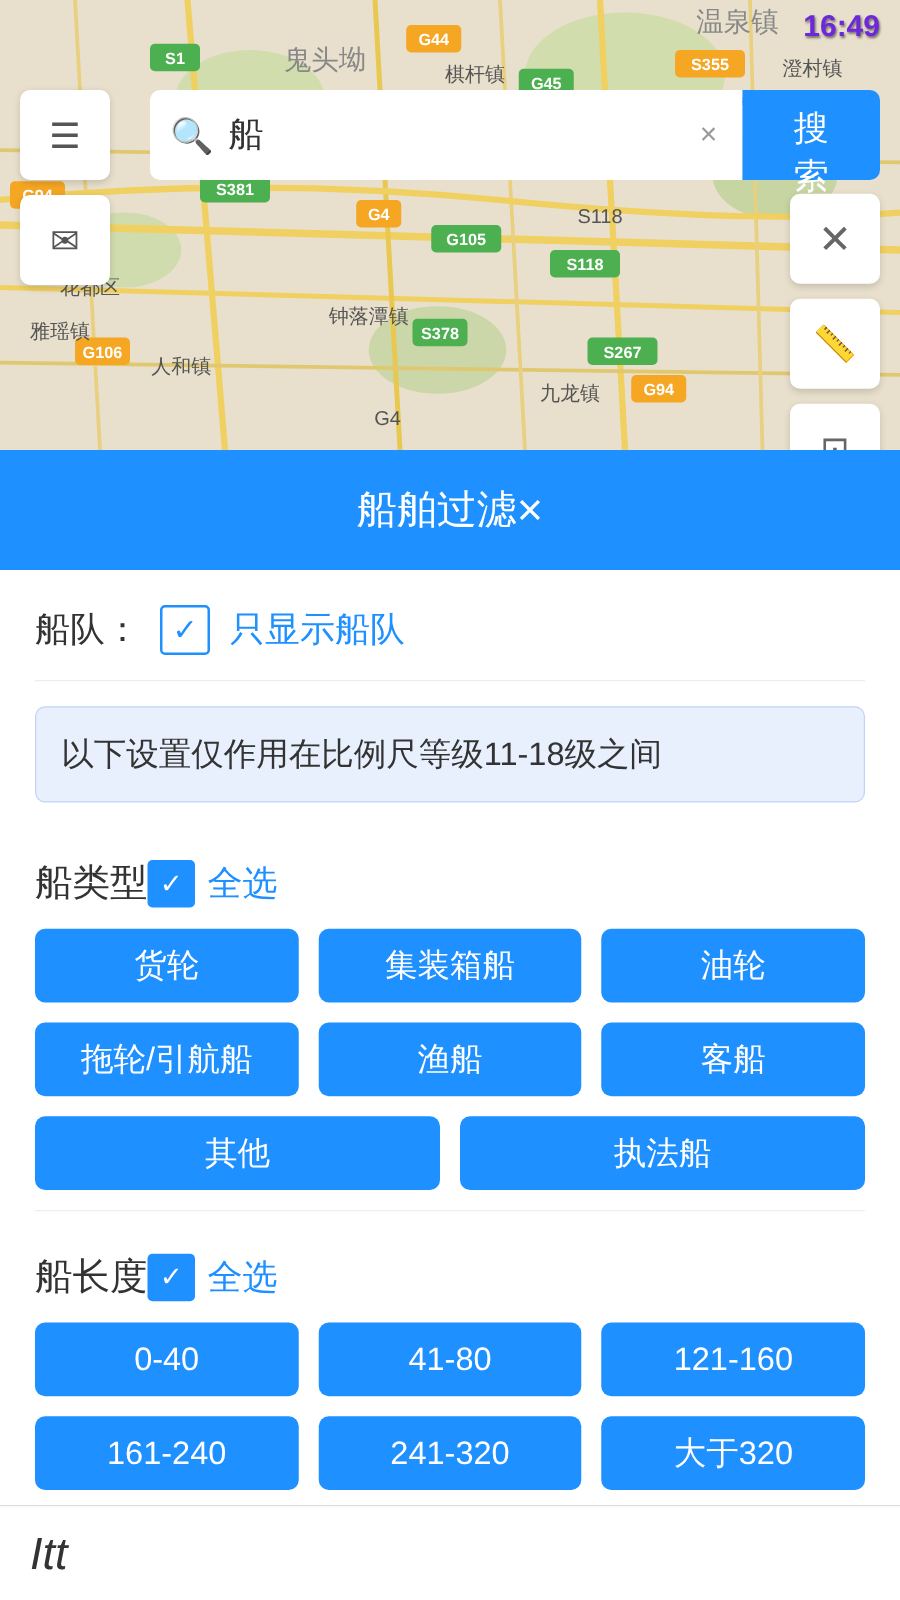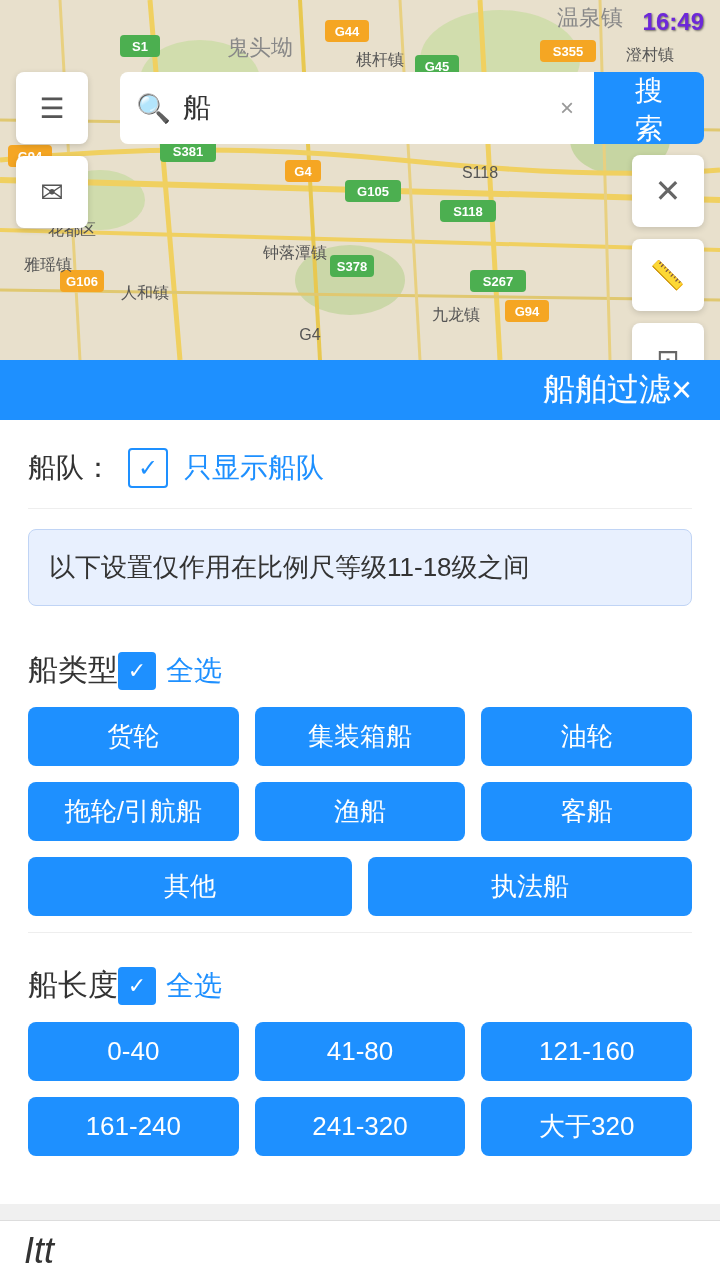--- a/index.html
+++ b/index.html
@@ -80,21 +80,21 @@
 
     .search-clear {
       color: #999;
       font-size: 24px;
       cursor: pointer;
       padding: 4px;
     }
 
     .search-btn {
       height: 72px;
-      padding: 0 32px;
+      padding: 12px 32px;
       background: #1e90ff;
       color: white;
       border: none;
       border-radius: 0 8px 8px 0;
       font-size: 28px;
       cursor: pointer;
     }
 
     
     .left-panel {
@@ -136,24 +136,24 @@
     .filter-overlay {
       position: relative;
       width: 720px;
       background: white;
       z-index: 30;
       padding-bottom: 40px;
     }
 
     .filter-header {
       background: #1e90ff;
-      height: 60px;
-      display: flex;
-      align-items: center;
-      justify-content: flex-end;
+      height: 96px;
+      display: flex;
+      align-items: center;
+      justify-content: center;
       padding: 0 28px;
     }
 
     .filter-title {
       color: white;
       font-size: 32px;
       font-weight: 500;
     }
 
     .filter-close {
@@ -275,21 +275,21 @@
       background: #eee;
       margin: 8px 0;
     }
 
     
     .bottom-bar {
       position: fixed;
       bottom: 0;
       left: 0;
       width: 720px;
-      height: 60px;
+      height: 76px;
       background: white;
       border-top: 1px solid #ddd;
       display: flex;
       align-items: center;
       justify-content: flex-start;
       padding: 0 24px;
       z-index: 100;
     }
 
     .bottom-label {

